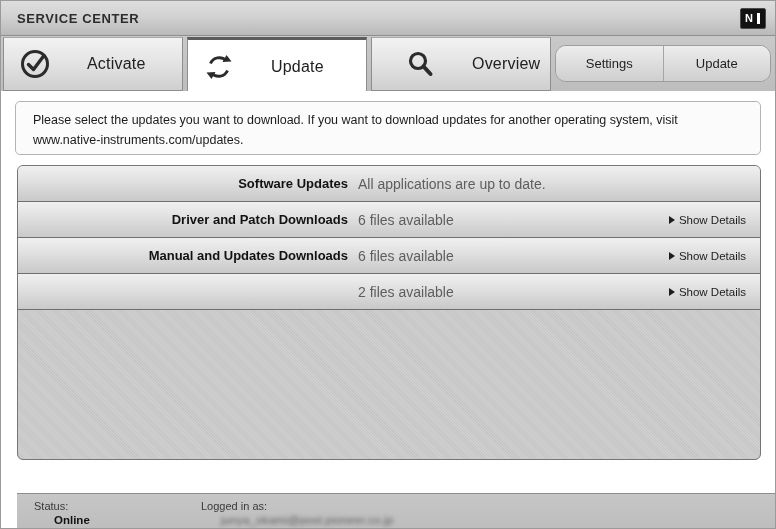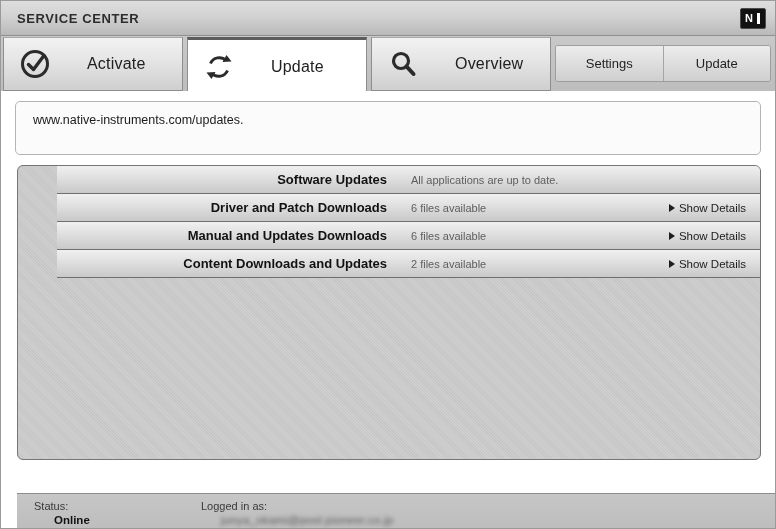--- a/index.html
+++ b/index.html
@@ -96,21 +96,21 @@
   }
   .tab.active {
     background: #ffffff;
     border: 1px solid #8e8e8e;
     border-top: 3px solid #5d5d5d;
     border-bottom: none;
     height: 56px;
   }
   .tab-activate { left: 2px; width: 180px; }
   .tab-update   { left: 186px; width: 180px; }
-  .tab-overview { left: 370px; width: 180px; }
+  .tab-overview { left: 370px; width: 180px; padding-left: 17px; }
 
   .tab-icon {
     margin-left: 16px;
     width: 30px;
     height: 30px;
     flex: 0 0 30px;
   }
   .tab-label {
     margin-left: 13px;
     font-size: 16px;
@@ -120,21 +120,21 @@
 
   .aux-buttons {
     position: absolute;
     left: 554px;
     top: 9px;
     width: 216px;
     height: 37px;
     display: flex;
     background: linear-gradient(to bottom, #e3e3e3 0%, #d6d6d6 100%);
     border: 1px solid #9d9d9d;
-    border-radius: 3px;
+    border-radius: 11px;
     box-sizing: border-box;
     overflow: hidden;
   }
   .aux-btn {
     flex: 1 1 50%;
     display: flex;
     align-items: center;
     justify-content: center;
     font-size: 13px;
     color: #1f1f1f;
@@ -181,42 +181,41 @@
     border-radius: 6px;
     box-sizing: border-box;
     overflow: hidden;
     background:
       repeating-linear-gradient(45deg, #c6c6c6 0 1px, #cfcfcf 1px 2px),
       #cbcbcb;
   }
 
   .row {
     position: relative;
-    height: 28px;
+    height: 36px;
     box-sizing: border-box;
     border-bottom: 1px solid #6f6f6f;
     background: linear-gradient(to bottom, #f0f0f0 0%, #e2e2e2 38%, #c9c9c9 100%);
     display: flex;
     align-items: center;
     cursor: default;
-    margin-left: 39px;
   }
   .row-title {
     position: absolute;
     left: 0;
     width: 330px;
     text-align: right;
     font-size: 13px;
     font-weight: bold;
     color: #121212;
   }
   .row-sub {
     position: absolute;
-    left: 354px;
-    font-size: 11px;
+    left: 340px;
+    font-size: 14px;
     color: #5e5e5e;
   }
   .row-details {
     position: absolute;
     right: 14px;
     display: flex;
     align-items: center;
     gap: 4px;
     font-size: 11.5px;
     color: #1d1d1d;
@@ -305,20 +304,21 @@
 
     <div class="aux-buttons">
       <div class="aux-btn">Settings</div>
       <div class="aux-btn">Update</div>
     </div>
   </div>
 
   <div class="content">
 
     <div class="notice">
+      <div class="notice-line">Please select the updates you want to download. If you want to download updates for another operating system, visit</div>
       <div class="notice-line">www.native-instruments.com/updates.</div>
     </div>
 
     <div class="panel">
 
       <div class="row">
         <span class="row-title">Software Updates</span>
         <span class="row-sub">All applications are up to date.</span>
       </div>
 
@@ -334,21 +334,20 @@
       <div class="row">
         <span class="row-title">Manual and Updates Downloads</span>
         <span class="row-sub">6 files available</span>
         <span class="row-details">
           <span class="tri"></span>
           <span>Show Details</span>
         </span>
       </div>
 
       <div class="row">
-        <span class="row-title">Content Downloads and Updates</span>
         <span class="row-sub">2 files available</span>
         <span class="row-details">
           <span class="tri"></span>
           <span>Show Details</span>
         </span>
       </div>
 
     </div>
 
   </div>

